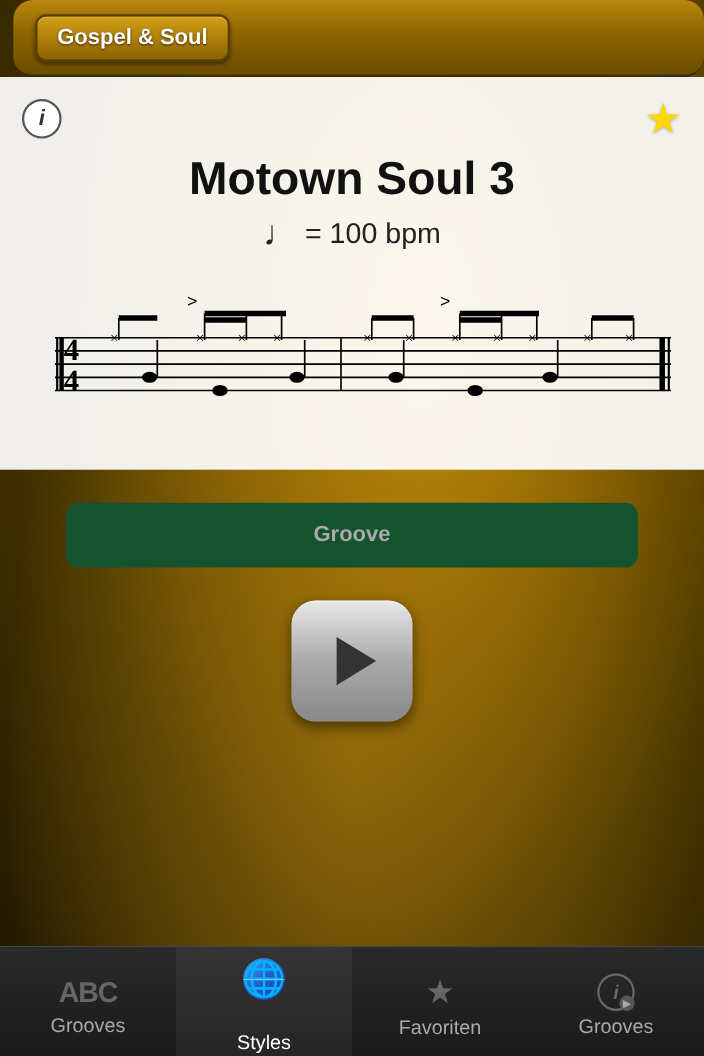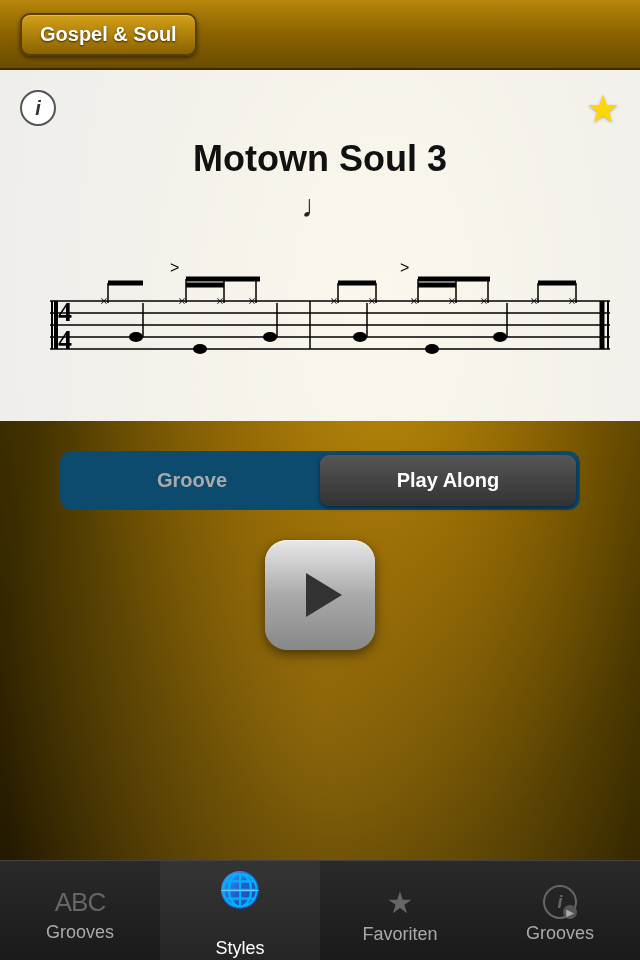--- a/index.html
+++ b/index.html
@@ -16,28 +16,29 @@
     .bg {
       position: absolute;
       top: 0; left: 0; right: 0; bottom: 0;
       background: radial-gradient(ellipse at 60% 30%, #c8960a 0%, #8a6200 30%, #4a3800 60%, #1a1200 100%);
       z-index: 0;
     }
 
     
     .top-bar {
       position: absolute;
-      top: 0; left: 0; right: 0;
+      top: 0; left: 12px; right: 0;
       height: 70px;
       background: linear-gradient(180deg, #b8860b 0%, #8a6200 50%, #6b4c00 100%);
       border-bottom: 2px solid #3a2c00;
       z-index: 10;
       display: flex;
       align-items: center;
       padding: 0 20px;
+      border-radius: 18px;
     }
 
     .top-bar-title {
       background: linear-gradient(180deg, #d4a017 0%, #8a6200 100%);
       border: 2px solid #5a3e00;
       border-radius: 10px;
       padding: 8px 18px;
       color: #fff;
       font-size: 20px;
       font-weight: bold;
@@ -90,21 +91,21 @@
     }
 
     .star-icon {
       font-size: 38px;
       color: #FFD700;
       text-shadow: 0 1px 3px rgba(0,0,0,0.3);
       line-height: 1;
     }
 
     .song-title {
-      font-size: 36px;
+      font-size: 42px;
       font-weight: bold;
       color: #111;
       text-align: center;
       margin-bottom: 8px;
     }
 
     .bpm-row {
       display: flex;
       align-items: center;
       font-size: 26px;
@@ -121,21 +122,21 @@
     .sheet-music {
       width: 600px;
       height: 140px;
       position: relative;
       margin-bottom: 10px;
     }
 
     
     .segment-tabs {
       display: flex;
-      background: #0c4a6e;
+      background: #14532d;
       border-radius: 12px;
       padding: 4px;
       margin: 30px auto 20px auto;
       width: 520px;
     }
 
     .seg-tab {
       flex: 1;
       padding: 14px 0;
       text-align: center;
@@ -206,21 +207,21 @@
       font-size: 18px;
       color: #aaa;
     }
 
     .tab-item.active .tab-label {
       color: #fff;
     }
 
     .tab-abc {
       font-size: 26px;
-      font-weight: normal;
+      font-weight: bold;
       color: #666;
       margin-bottom: 4px;
       letter-spacing: -1px;
     }
 
     
     .globe-icon {
       width: 38px;
       height: 38px;
       border-radius: 50%;
@@ -279,20 +280,21 @@
       <div class="info-icon">
         <span>i</span>
       </div>
       <div class="star-icon">★</div>
     </div>
 
     <div class="song-title">Motown Soul 3</div>
 
     <div class="bpm-row">
       <span class="note-symbol">♩</span>
+      <span>= 100 bpm</span>
     </div>
 
     <div class="sheet-music">
       <svg class="sheet-svg" viewBox="0 0 600 140" xmlns="http://www.w3.org/2000/svg">
 
         <line x1="30" y1="60" x2="590" y2="60" stroke="#000" stroke-width="1.5"></line>
         <line x1="30" y1="72" x2="590" y2="72" stroke="#000" stroke-width="1.5"></line>
         <line x1="30" y1="84" x2="590" y2="84" stroke="#000" stroke-width="1.5"></line>
         <line x1="30" y1="96" x2="590" y2="96" stroke="#000" stroke-width="1.5"></line>
         <line x1="30" y1="108" x2="590" y2="108" stroke="#000" stroke-width="1.5"></line>
@@ -369,23 +371,20 @@
         <text x="548" y="65" font-size="14" font-family="serif" fill="#000">×</text>
         <line x1="556" y1="62" x2="556" y2="42" stroke="#000" stroke-width="1.5"></line>
         <line x1="518" y1="42" x2="556" y2="42" stroke="#000" stroke-width="5"></line>
       </svg>
     </div>
   </div>
 
   <div class="segment-tabs">
     <div class="seg-tab">
       <span>Groove</span>
-    </div>
-    <div class="seg-tab active">
-      <span>Play Along</span>
     </div>
   </div>
 
   <div class="play-btn">
     <div class="play-triangle"></div>
   </div>
 </div>
 
 <div class="tab-bar">
 

